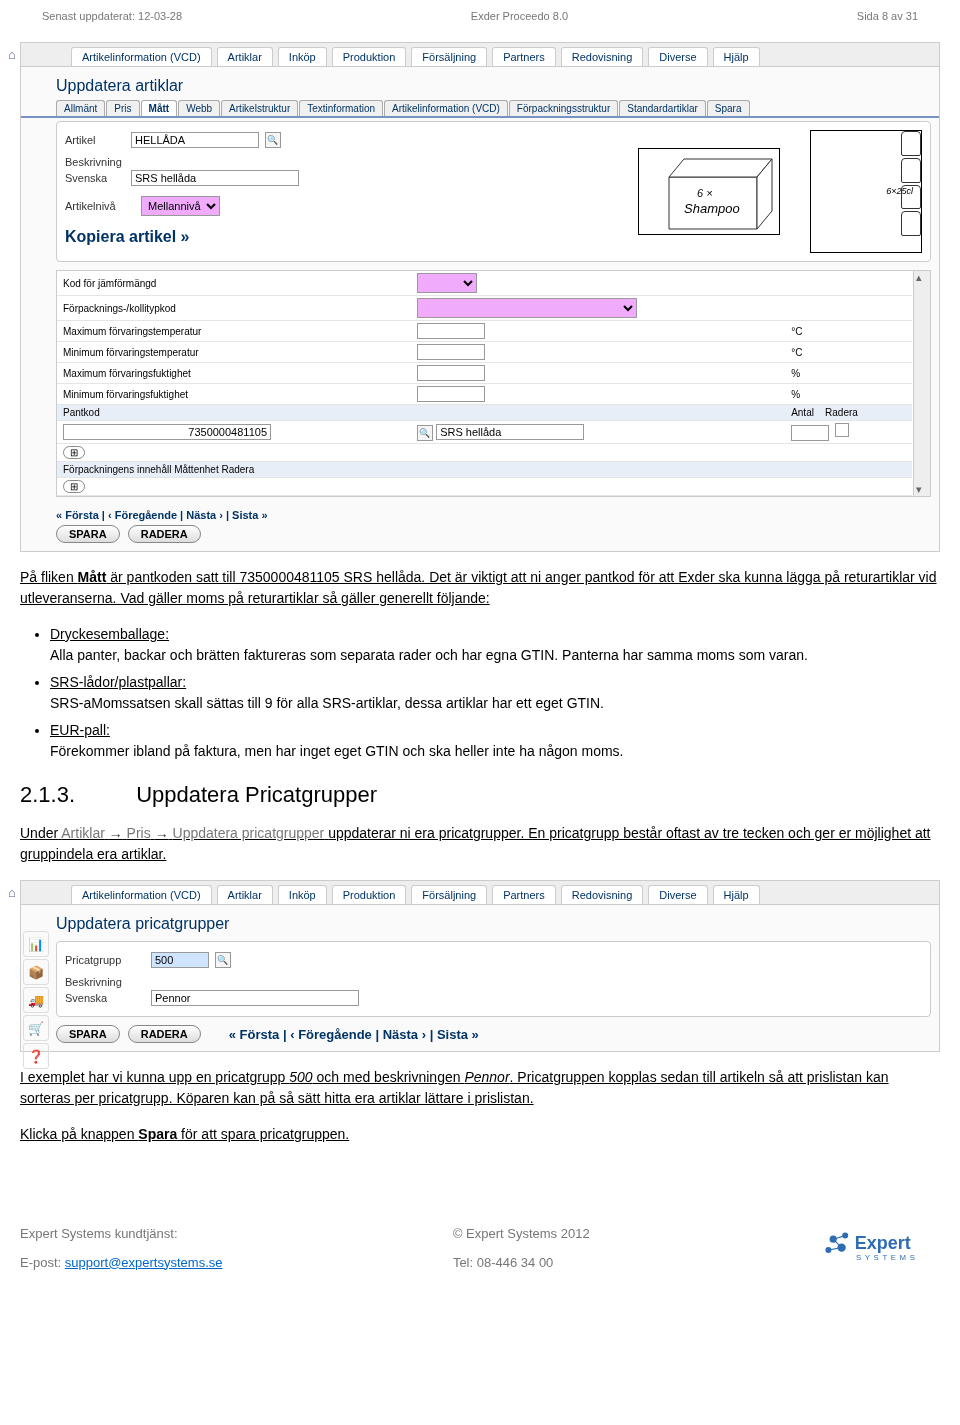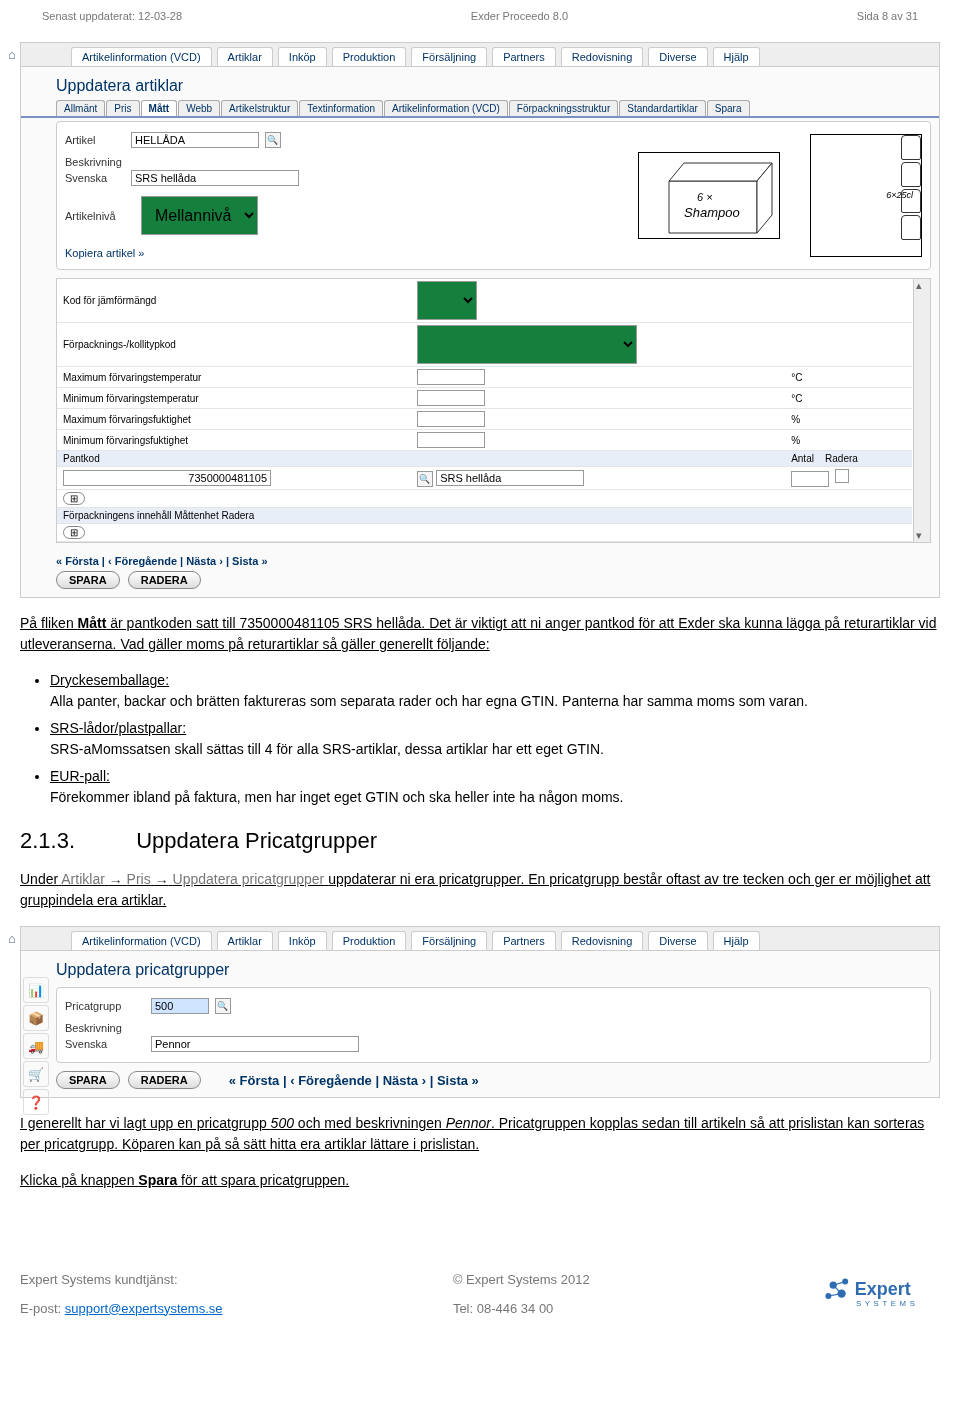--- a/index.html
+++ b/index.html
@@ -90,28 +90,28 @@
     font-size: 11px;
   }
   .text-input {
     border: 1px solid #999;
     padding: 1px 3px;
     font-size: 11px;
     background: #fff;
   }
   .select-input {
     border: 1px solid #999;
-    padding: 9px;
-    font-size: 16px;
-    background: #15803d;
+    padding: 2px;
+    font-size: 11px;
+    background: #f0abfc;
   }
   .link-action {
     color: #003366;
-    font-weight: normal;
-    font-size: 11px;
+    font-weight: bold;
+    font-size: 16px;
   }
   .product-images {
     display: flex;
     gap: 30px;
     align-items: center;
     margin-left: auto;
   }
   .img-box {
     border: 1px solid #000;
     background: #fff;
@@ -456,21 +456,21 @@
   <span>På fliken </span><b>Mått</b><span> är pantkoden satt till 7350000481105 SRS hellåda. Det är viktigt att ni anger pantkod för att Exder ska kunna lägga på returartiklar vid utleveranserna. Vad gäller moms på returartiklar så gäller generellt följande:</span>
 </div>
 
 <ul class="bullets">
   <li>
     <span class="underline">Dryckesemballage:</span><br>
     <span>Alla panter, backar och brätten faktureras som separata rader och har egna GTIN. Panterna har samma moms som varan.</span>
   </li>
   <li>
     <span class="underline">SRS-lådor/plastpallar:</span><br>
-    <span>SRS-aMomssatsen skall sättas till 4 för alla SRS-artiklar, dessa artiklar har ett eget GTIN.</span>
+    <span>SRS-aMomssatsen skall sättas till 9 för alla SRS-artiklar, dessa artiklar har ett eget GTIN.</span>
   </li>
   <li>
     <span class="underline">EUR-pall:</span><br>
     <span>Förekommer ibland på faktura, men har inget eget GTIN och ska heller inte ha någon moms.</span>
   </li>
 </ul>
 
 <h2 class="sec">
   <span class="num">2.1.3.</span>
   <span>Uppdatera Pricatgrupper</span>
@@ -522,21 +522,21 @@
 
     <div class="btn-row" style="align-items:center">
       <span class="btn">SPARA</span>
       <span class="btn">RADERA</span>
       <span style="margin-left:20px;font-weight:bold;color:#003366">« Första  |  ‹ Föregående  |  Nästa ›  |  Sista »</span>
     </div>
   </div>
 </div>
 
 <div class="body-text">
-  <span>I generellt har vi lagt upp en pricatgrupp </span><i>500</i><span> och med beskrivningen </span><i>Pennor</i><span>. Pricatgruppen kopplas sedan till artikeln så att prislistan kan sorteras per pricatgrupp. Köparen kan på så sätt hitta era artiklar lättare i prislistan.</span>
+  <span>I exemplet har vi kunna upp en pricatgrupp </span><i>500</i><span> och med beskrivningen </span><i>Pennor</i><span>. Pricatgruppen kopplas sedan till artikeln så att prislistan kan sorteras per pricatgrupp. Köparen kan på så sätt hitta era artiklar lättare i prislistan.</span>
 </div>
 <div class="body-text">
   <span>Klicka på knappen </span><b>Spara</b><span> för att spara pricatgruppen.</span>
 </div>
 
 </div>
 
 <div class="footer">
   <div class="footer-left">
     <div>Expert Systems kundtjänst:</div>

